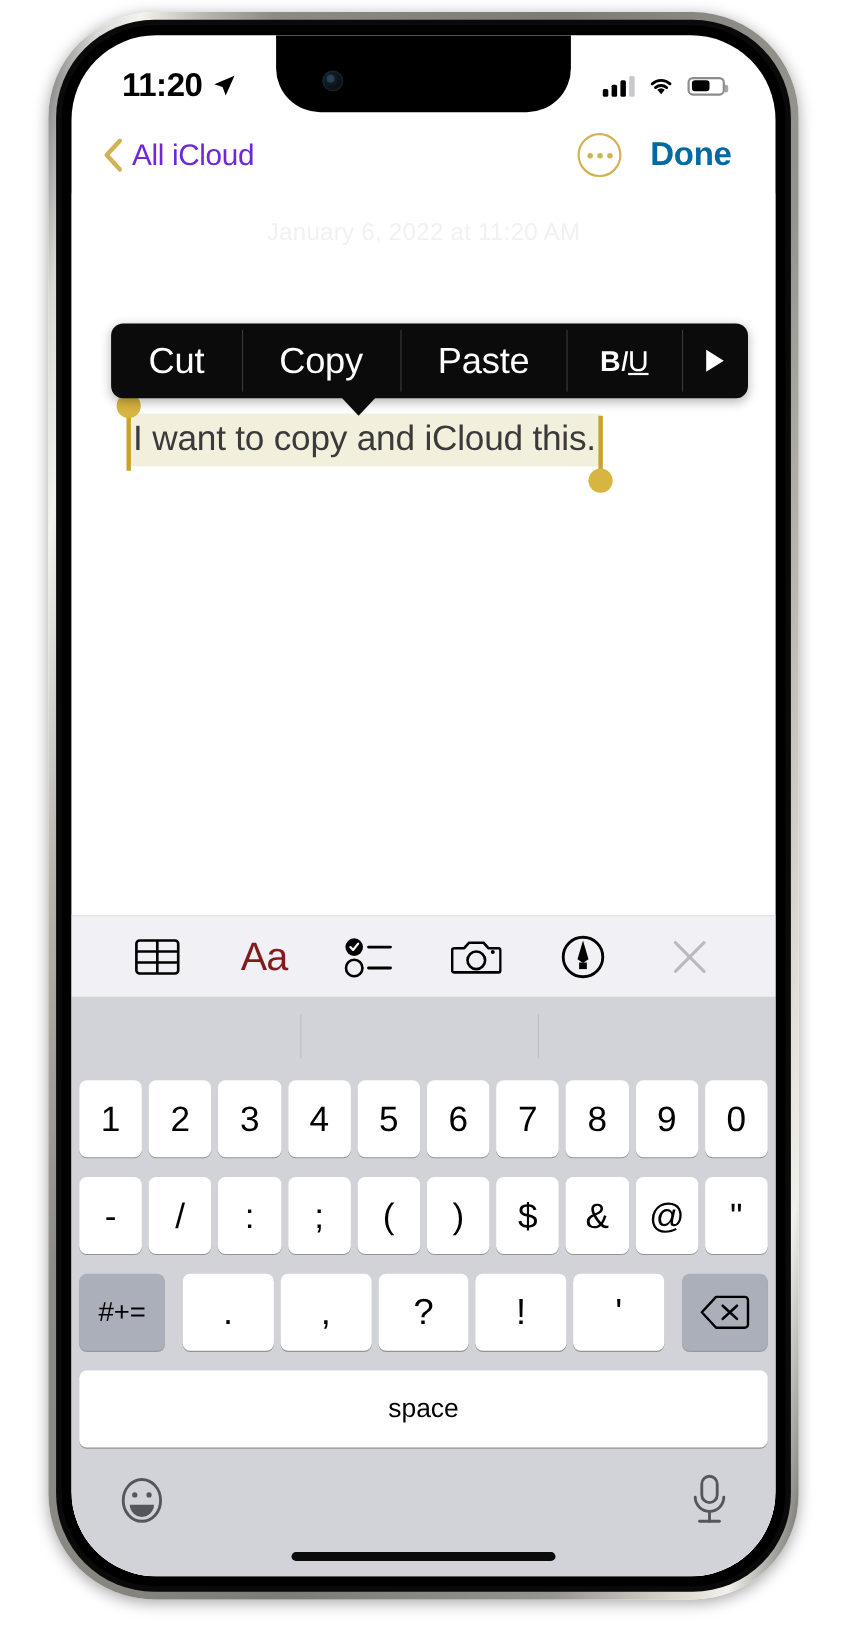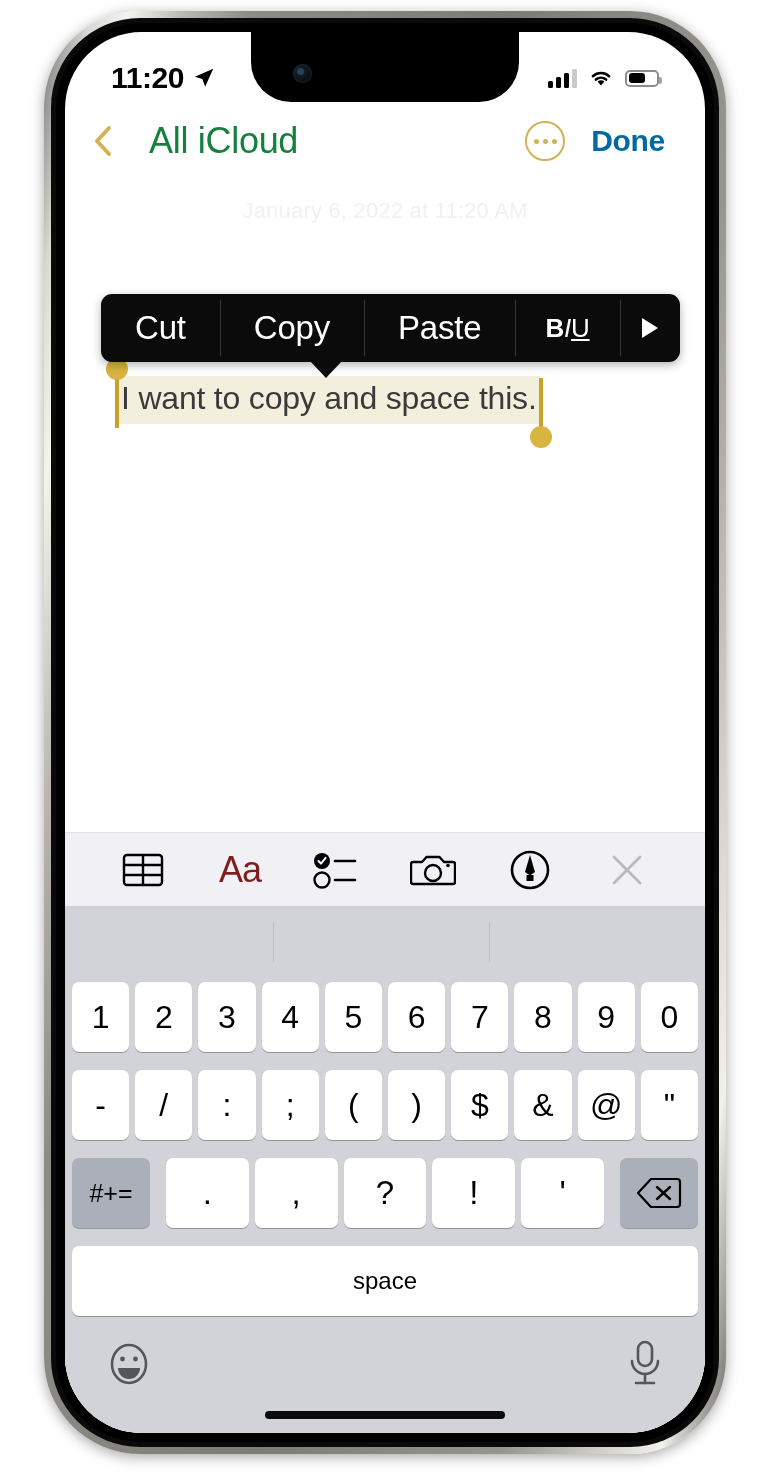--- a/index.html
+++ b/index.html
@@ -95,21 +95,21 @@
         background:#000; border-radius:3px; }
 
   
   .navbar{
     position:absolute; left:0; top:74px; width:100%; height:70px; z-index:38;
     display:flex; align-items:center; justify-content:space-between;
     padding:0 40px 0 28px;
   }
   .back-btn{ display:flex; align-items:center; gap:7px; cursor:pointer; }
   .chev{ width:20px; height:32px; }
-  .back-label{ font-size:36px; color:#15803d; letter-spacing:-.3px;margin-left:29px; }
+  .back-label{ font-size:27px; color:#6d28d9; letter-spacing:-.3px; }
   .nav-right{ display:flex; align-items:center; gap:26px; }
   .more-circle{
     width:40px; height:40px; border-radius:50%;
     border:2.4px solid #D3B155; display:flex; align-items:center;
     justify-content:center; gap:4px; cursor:pointer;
   }
   .more-circle span{ width:5px; height:5px; border-radius:50%; background:#D3B155; display:block; }
   .done-btn{ font-size:30px; font-weight:700; color:#0369a1; letter-spacing:-.3px; cursor:pointer; }
 
   
@@ -302,21 +302,21 @@
             <div class="ctx-item arrow">
               <div class="tri-right"></div>
             </div>
             <div class="ctx-caret"></div>
           </div>
 
           <div class="sel-line">
             <div class="handle start">
               <div class="knob"></div>
             </div>
-            <span class="sel-text">I want to copy and space this.</span>
+            <span class="sel-text">I want to copy and iCloud this.</span>
             <div class="handle end">
               <div class="knob"></div>
             </div>
           </div>
         </div>
 
         <div class="note-toolbar">
           <div class="tb-ic">
             <svg width="42" height="36" viewBox="0 0 42 36">
               <rect x="2" y="3" width="38" height="30" rx="3" fill="none" stroke="#000" stroke-width="2.4"></rect>

